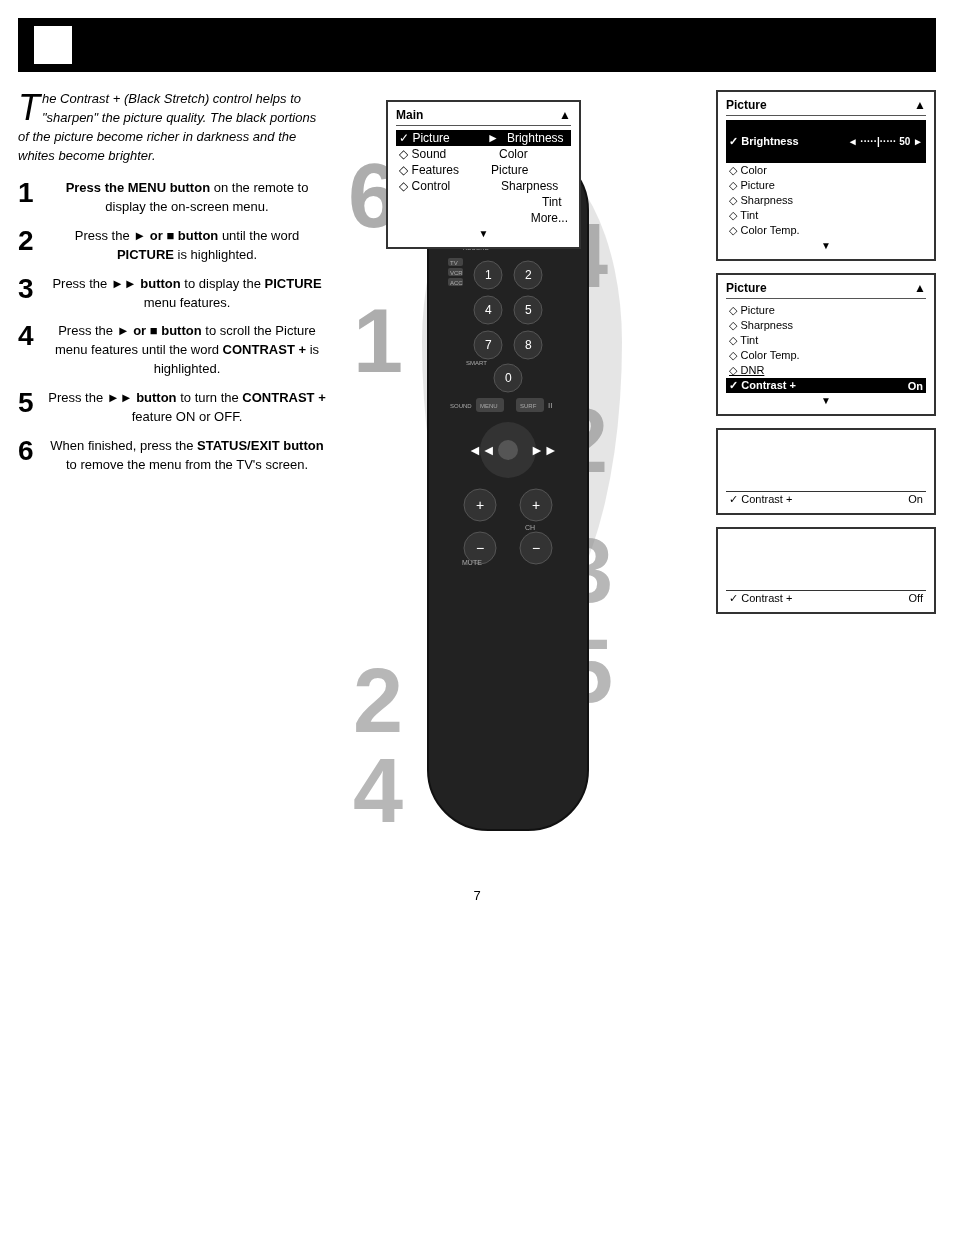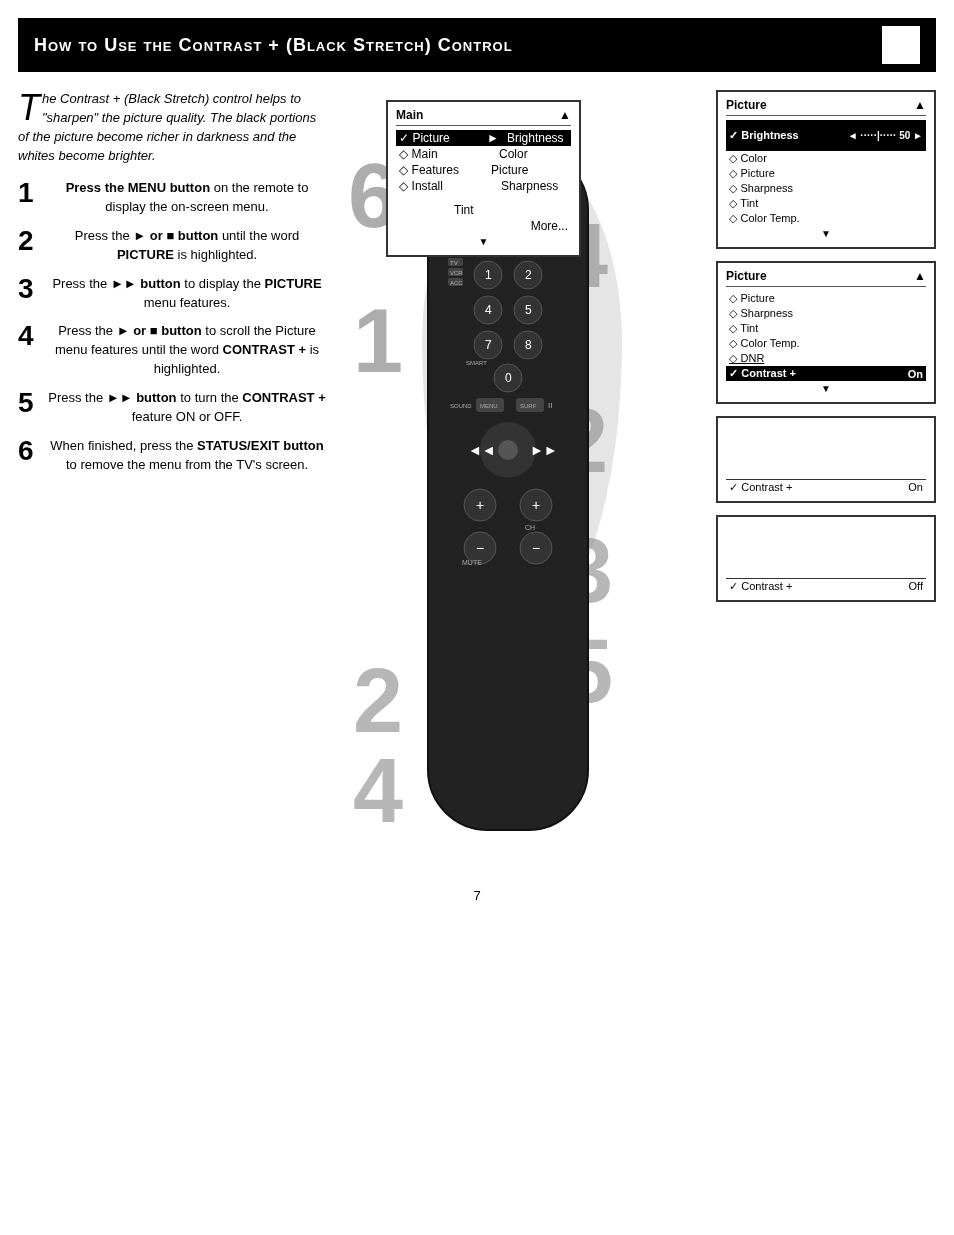--- a/index.html
+++ b/index.html
@@ -184,21 +184,20 @@
       background: #ccc;
       border-radius: 50% 50% 50% 50% / 40% 40% 60% 60%;
       opacity: 0.5;
       z-index: 0;
     }
   </style>
 </head>
 <body>
 
 <div class="page-header">
-  <h1>How to Use the Contrast + (Black Stretch) Control</h1>
   <div class="header-box"></div>
 </div>
 
 <div class="content">
 
   <div class="left-col">
 
     <div class="intro-text">
       <span class="drop-cap"><i>T</i></span>
       <span><i>he Contrast + (Black Stretch) control helps to "sharpen" the picture quality. The black portions of the picture become richer in darkness and the whites become brighter.</i></span>
@@ -259,32 +258,32 @@
           <div class="menu-title">
             <span>Main</span>
             <span>▲</span>
           </div>
           <div class="main-menu-row selected" style="background:#000;color:#fff;padding:1px 3px;">
             <span class="col1">✓ Picture</span>
             <span>►</span>
             <span class="col2">Brightness</span>
           </div>
           <div class="main-menu-row" style="padding:1px 3px;">
-            <span class="col1">◇ Main</span>
+            <span class="col1">◇ Sound</span>
             <span class="col2" style="margin-left:12px;">Color</span>
           </div>
           <div class="main-menu-row" style="padding:1px 3px;">
             <span class="col1">◇ Features</span>
             <span class="col2" style="margin-left:4px;">Picture</span>
           </div>
           <div class="main-menu-row" style="padding:1px 3px;">
-            <span class="col1">◇ Install</span>
+            <span class="col1">◇ Control</span>
             <span class="col2" style="margin-left:14px;">Sharpness</span>
           </div>
-          <div class="main-menu-row" style="padding:1px 3px;flex-direction:column;">
+          <div class="main-menu-row" style="padding:1px 3px;">
             <span class="col1"></span>
             <span class="col2" style="margin-left:55px;">Tint</span>
           </div>
           <div class="main-menu-row" style="padding:1px 3px;text-align:right;">
             <span class="col1"></span>
             <span class="col2" style="margin-left:55px;">More...</span>
           </div>
           <div class="arrow-down">▼</div>
         </div>
       </div>
@@ -380,21 +379,21 @@
     </div>
   </div>
 
   <div class="right-col">
 
     <div class="menu-box">
       <div class="menu-title">
         <span>Picture</span>
         <span>▲</span>
       </div>
-      <div class="menu-item selected" style="background:#000;color:#fff;padding:9px 3px;font-size:11px;">
+      <div class="menu-item selected" style="background:#000;color:#fff;padding:15px 3px;font-size:11px;">
         <span>✓ Brightness</span>
         <span style="font-size:10px;">◄ ·····|····· 50 ►</span>
       </div>
       <div class="menu-item" style="padding:1px 3px;font-size:11px;">
         <span>◇ Color</span>
       </div>
       <div class="menu-item" style="padding:1px 3px;font-size:11px;">
         <span>◇ Picture</span>
       </div>
       <div class="menu-item" style="padding:1px 3px;font-size:11px;">

